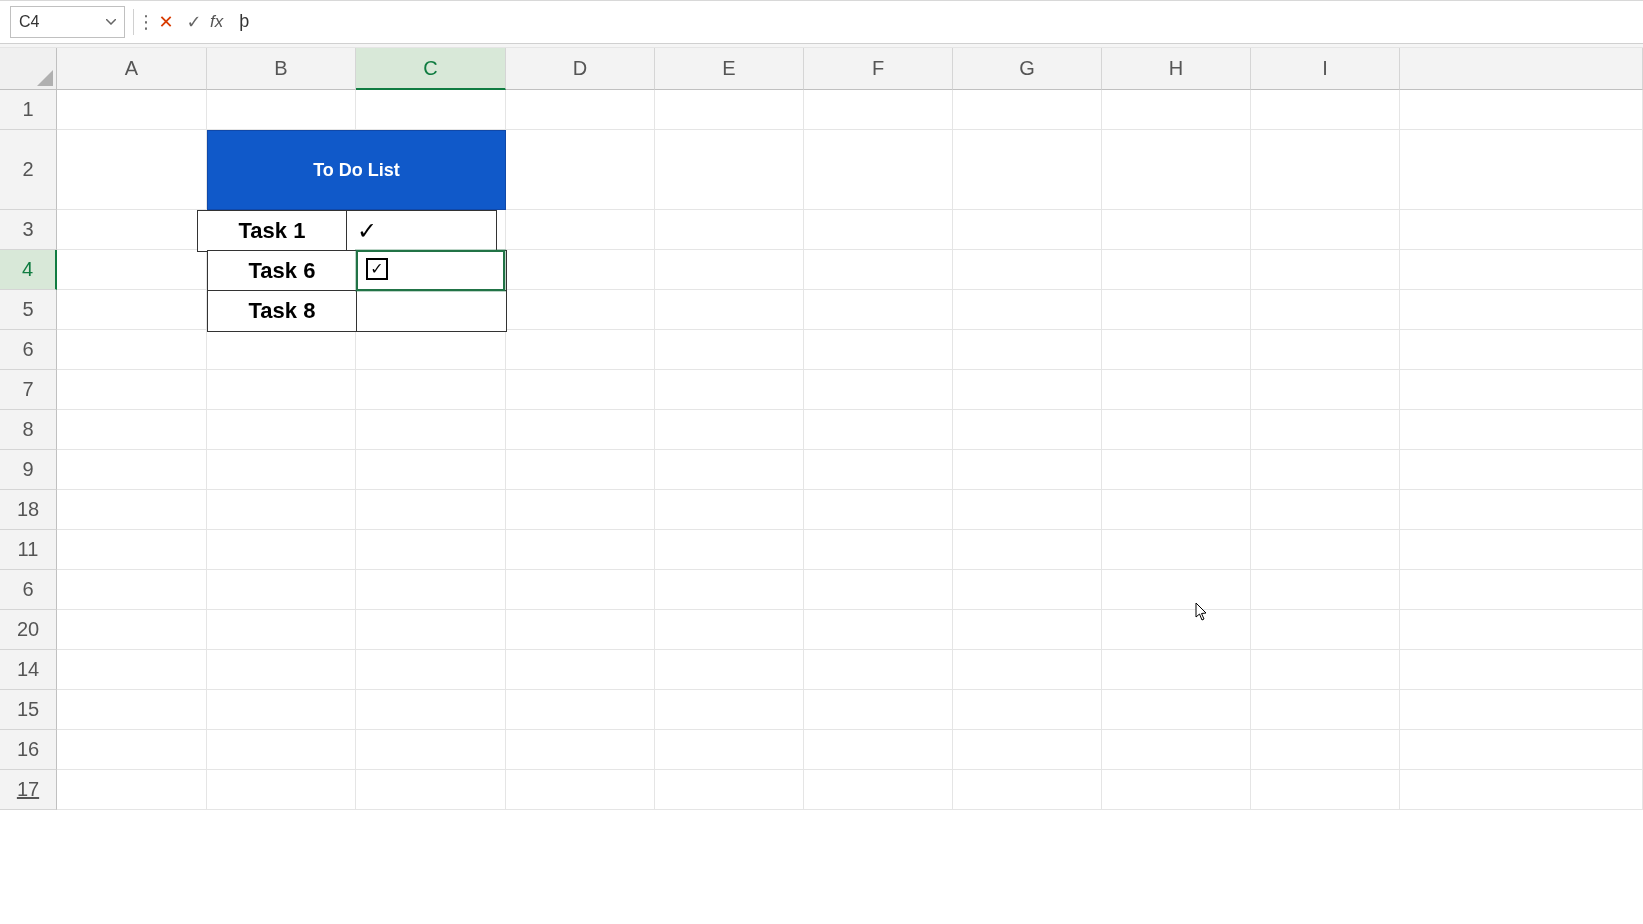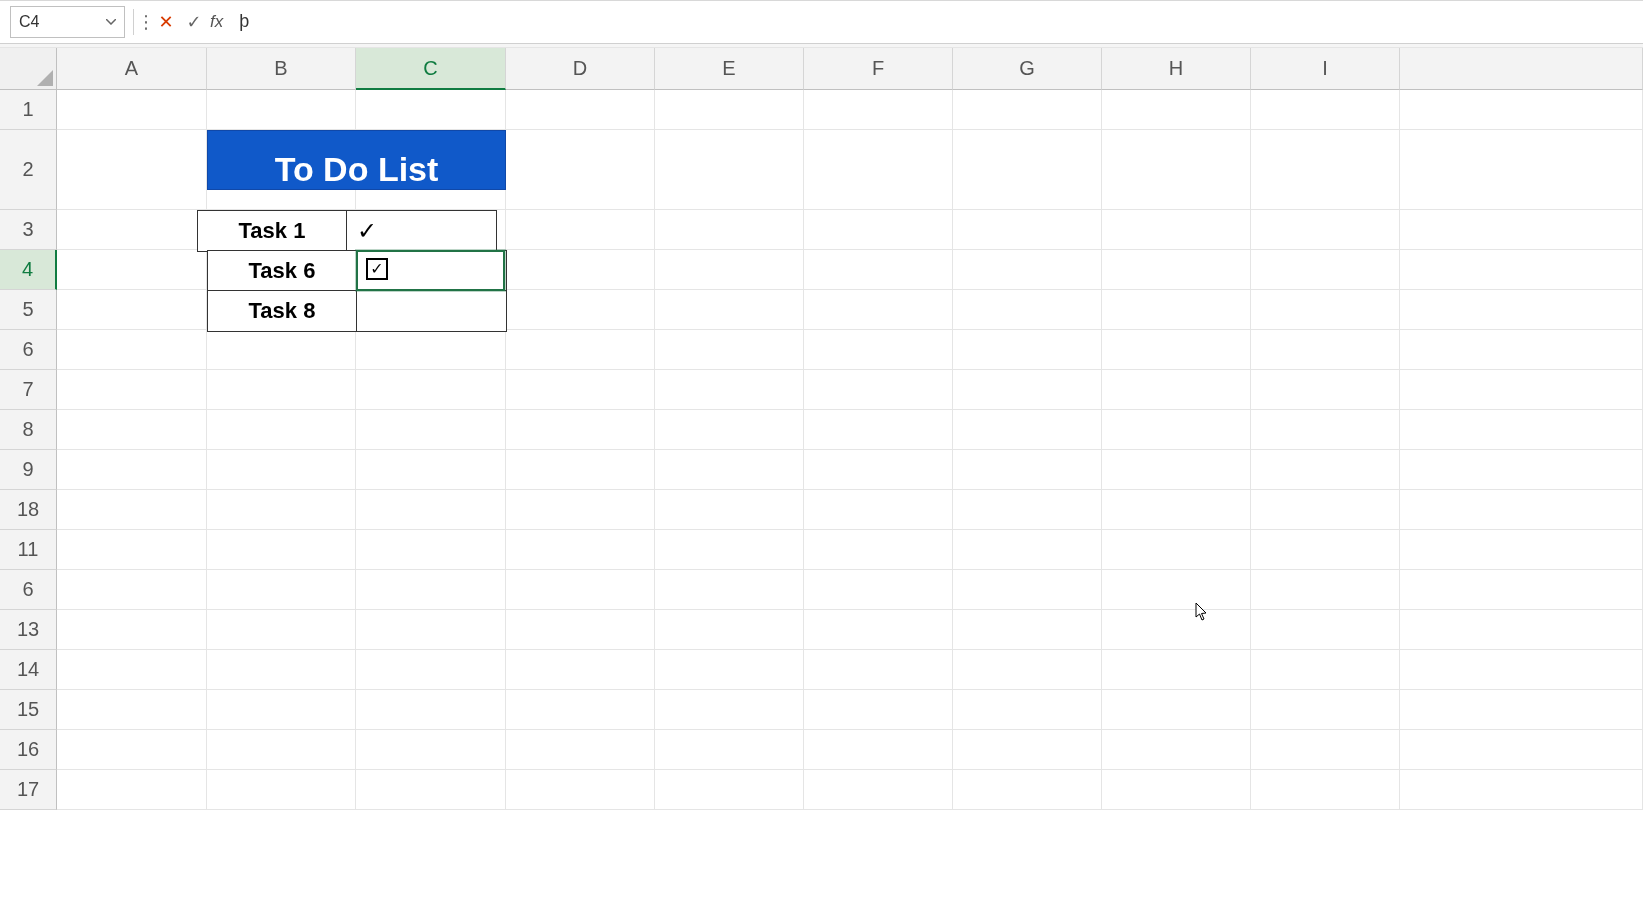--- a/index.html
+++ b/index.html
@@ -209,29 +209,29 @@
       background: #fff;
       position: relative;
     }
     
     
     .todo-header {
       position: absolute;
       top: 40px; 
       left: 150px; 
       width: 299px; 
-      height: 60px;
+      height: 80px;
       background: #1059c9;
       border: 1px solid #1048a8;
       display: flex;
-      align-items: flex-end;
+      align-items: center;
       justify-content: center;
       color: #ffffff;
       font-weight: bold;
-      font-size: 34px;
+      font-size: 18px;
     }
 
     .task-box {
       position: absolute;
       border: 1px solid #333;
       display: flex;
       background: #fff;
     }
     .task-name {
       width: 149px;
@@ -354,25 +354,25 @@
       <div class="row-header" style="height: 40px;">3</div>
       <div class="row-header active" style="height: 40px;">4</div>
       <div class="row-header" style="height: 40px;">5</div>
       <div class="row-header" style="height: 40px;">6</div>
       <div class="row-header" style="height: 40px;">7</div>
       <div class="row-header" style="height: 40px;">8</div>
       <div class="row-header" style="height: 40px;">9</div>
       <div class="row-header" style="height: 40px;">18</div>
       <div class="row-header" style="height: 40px;">11</div>
       <div class="row-header" style="height: 40px;">6</div>
-      <div class="row-header" style="height: 40px;">13</div>
+      <div class="row-header" style="height: 40px;">20</div>
       <div class="row-header" style="height: 40px;">14</div>
       <div class="row-header" style="height: 40px;">15</div>
       <div class="row-header" style="height: 40px;">16</div>
-      <div class="row-header" style="height: 40px;">17</div>
+      <div class="row-header" style="height: 40px; text-decoration: underline;">17</div>
     </div>
 
   <div class="cells" id="cells-grid">
 
     <div class="cell-row" style="height: 40px;">
         <div class="cell" style="width: 150px; height: 40px;"></div>
         <div class="cell" style="width: 149px; height: 40px;"></div>
         <div class="cell" style="width: 150px; height: 40px;"></div>
         <div class="cell" style="width: 149px; height: 40px;"></div>
         <div class="cell" style="width: 149px; height: 40px;"></div>

